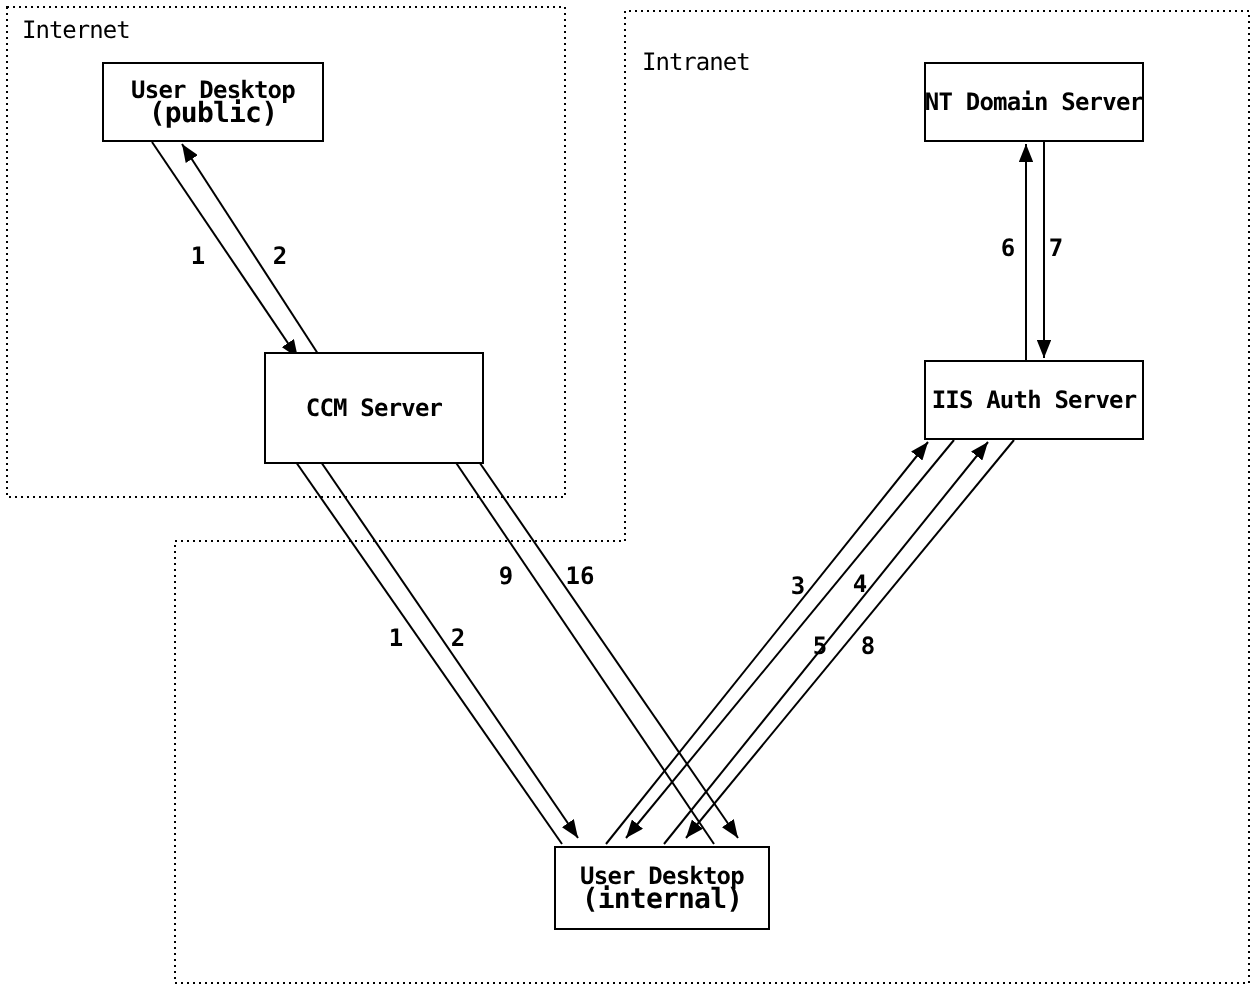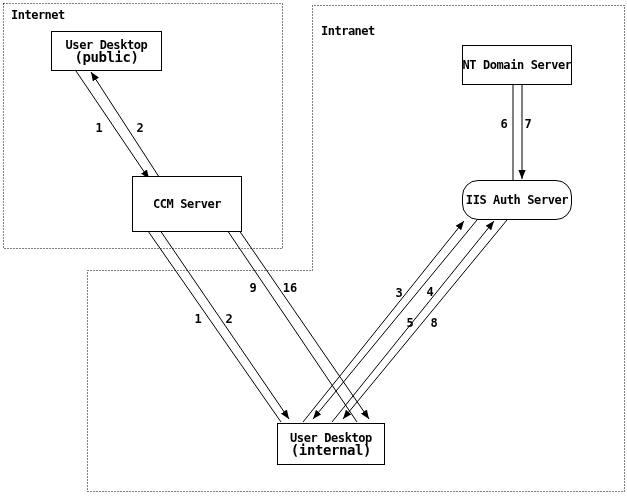--- a/index.html
+++ b/index.html
@@ -19,21 +19,21 @@
   .lines-layer {
     position: absolute;
     left: 0;
     top: 0;
     width: 627px;
     height: 497px;
   }
   .zone-label {
     position: absolute;
     font-size: 12px;
-    font-weight: bold;
+    font-weight: normal;
     letter-spacing: -0.5px;
     white-space: nowrap;
     line-height: 12px;
     text-align: center;
   }
   .node {
     position: absolute;
     box-sizing: border-box;
     border: 1px solid #000000;
     background: #ffffff;
@@ -104,25 +104,25 @@
 
   <div class="node" style="left:51px; top:31px; width:111px; height:40px;">
     <div class="node-title">User Desktop</div>
     <div class="node-subtitle">(public)</div>
   </div>
 
   <div class="node" style="left:132px; top:176px; width:110px; height:56px;">
     <div class="node-title">CCM Server</div>
   </div>
 
-  <div class="node" style="left:462px; top:31px; width:110px; height:40px;margin-top:14px;">
+  <div class="node" style="left:462px; top:31px; width:110px; height:40px;">
     <div class="node-title">NT Domain Server</div>
   </div>
 
-  <div class="node" style="left:462px; top:180px; width:110px; height:40px;border-radius:16px;">
+  <div class="node" style="left:462px; top:180px; width:110px; height:40px;">
     <div class="node-title">IIS Auth Server</div>
   </div>
 
   <div class="node" style="left:277px; top:423px; width:108px; height:42px;">
     <div class="node-title">User Desktop</div>
     <div class="node-subtitle">(internal)</div>
   </div>
 
   <div class="step-label" style="left:99px; top:128px;">1</div>
   <div class="step-label" style="left:140px; top:128px;">2</div>

